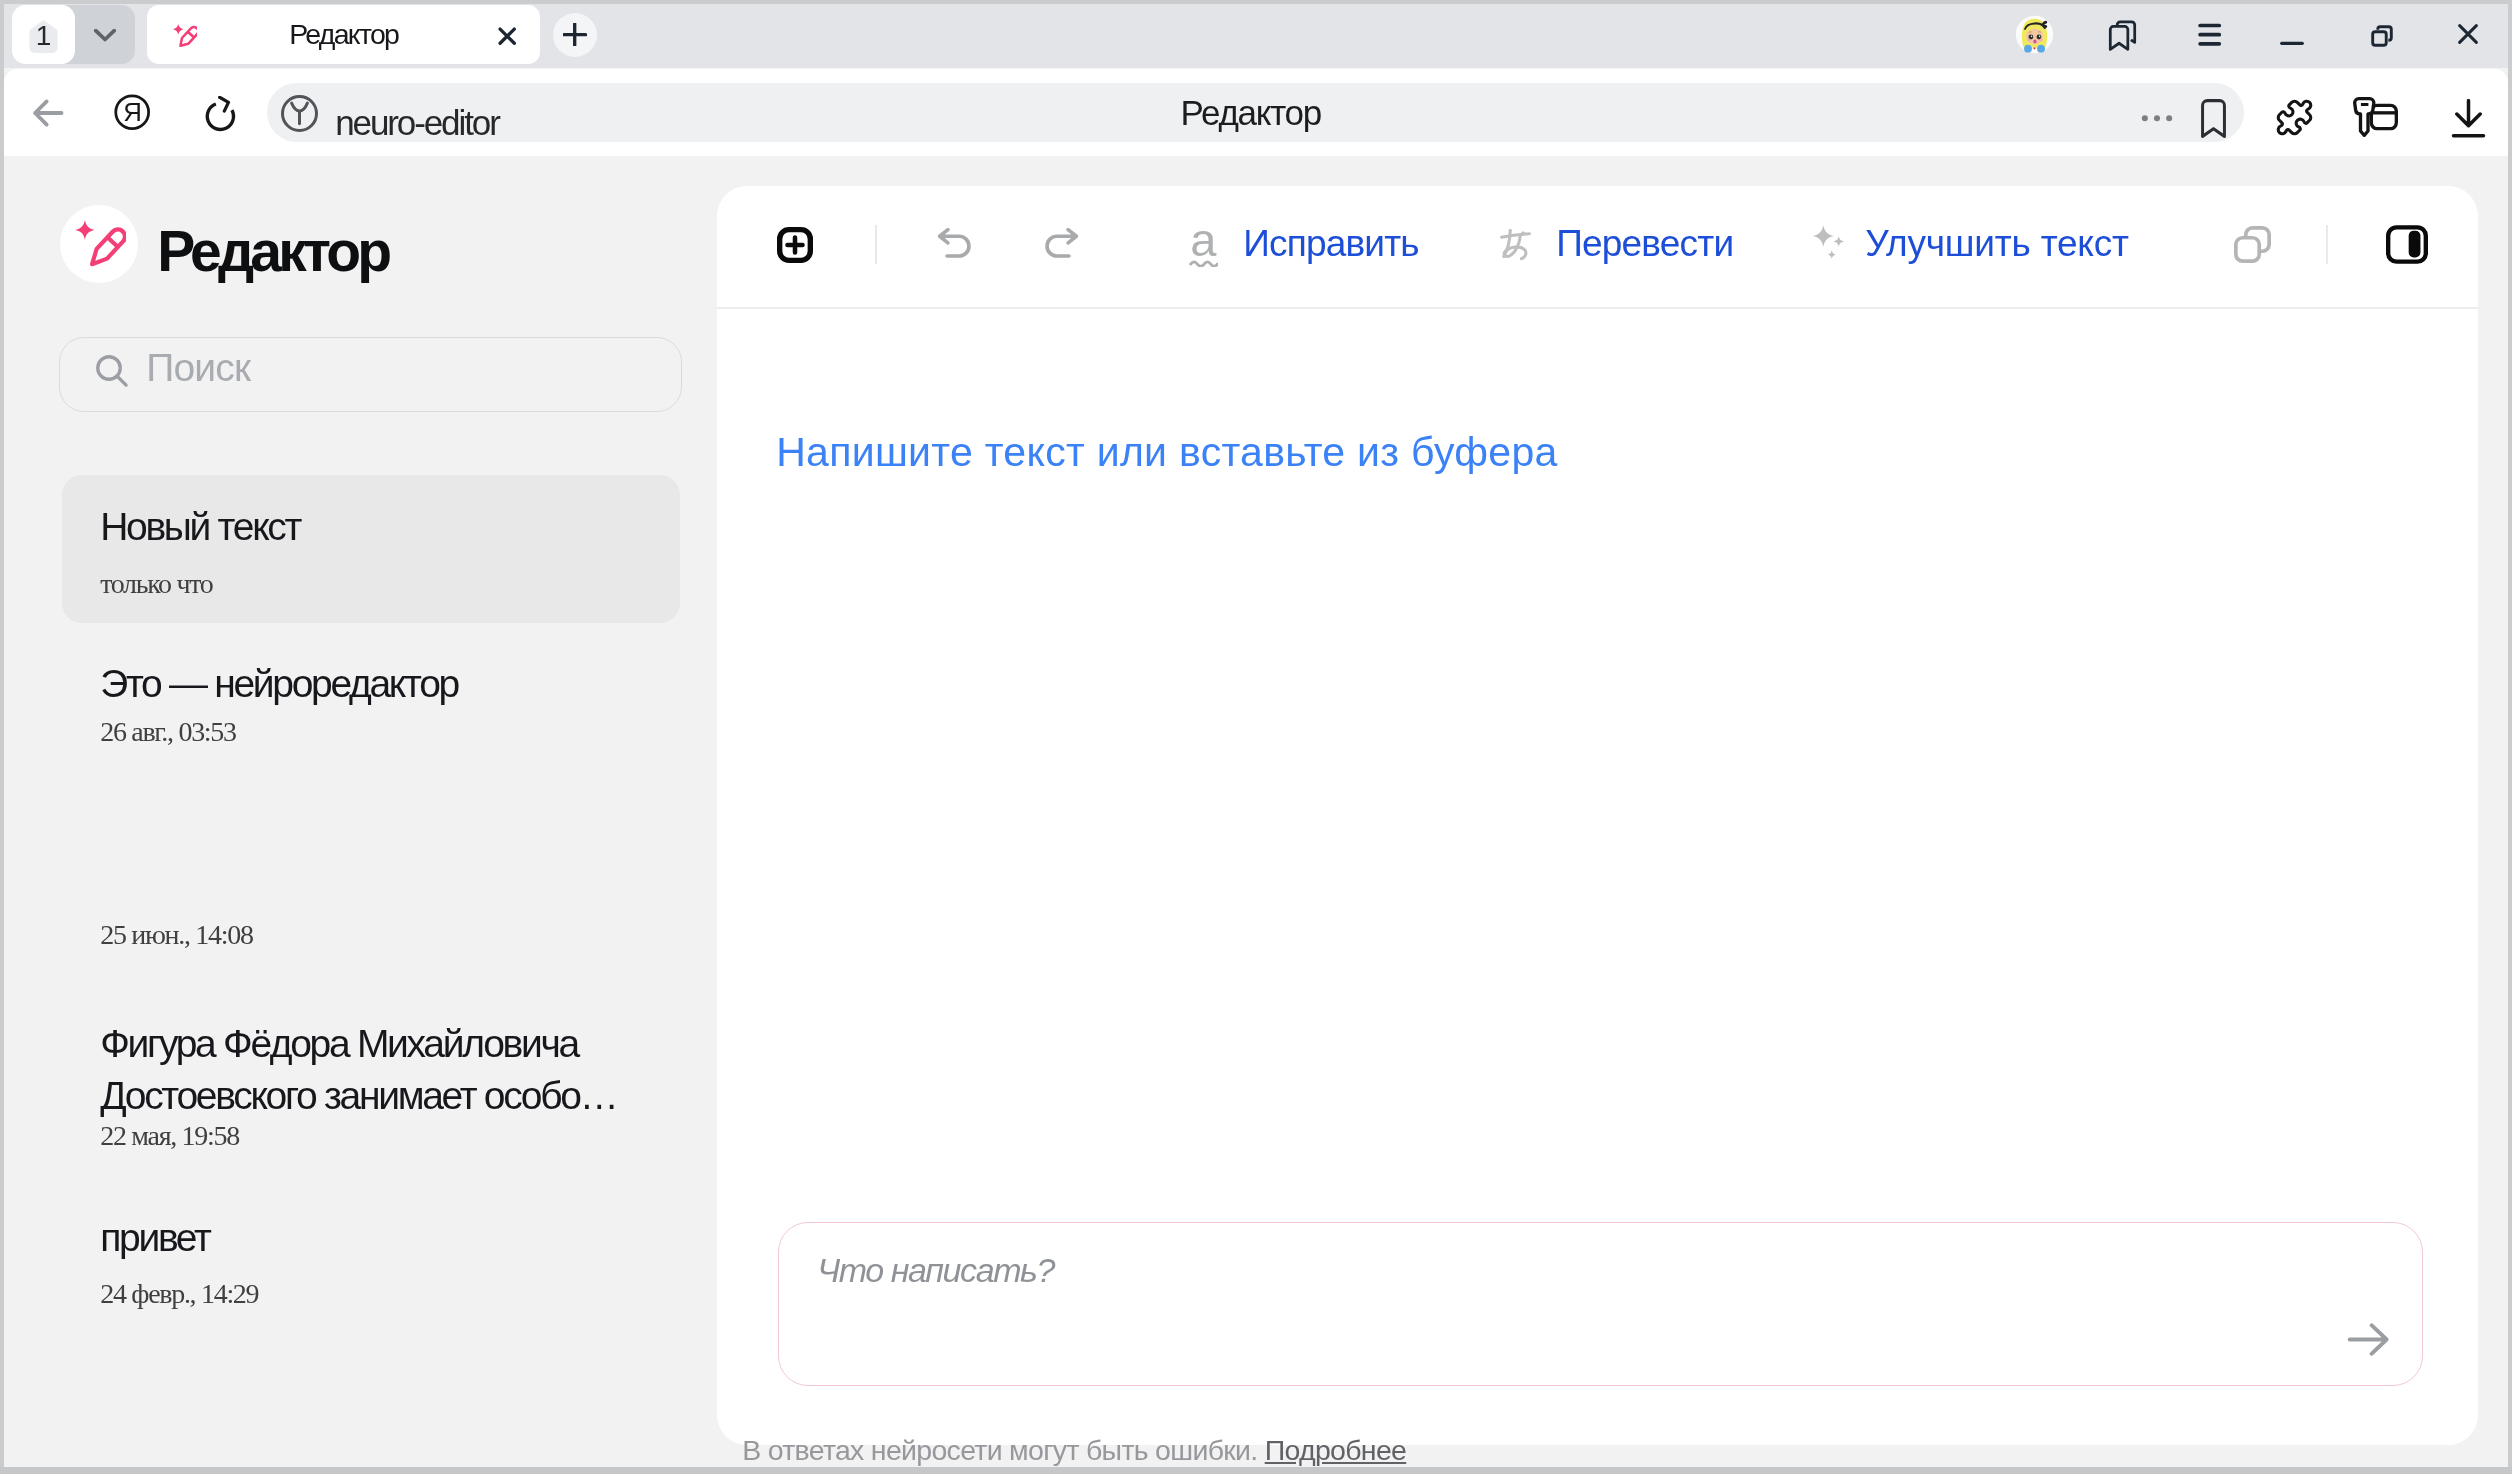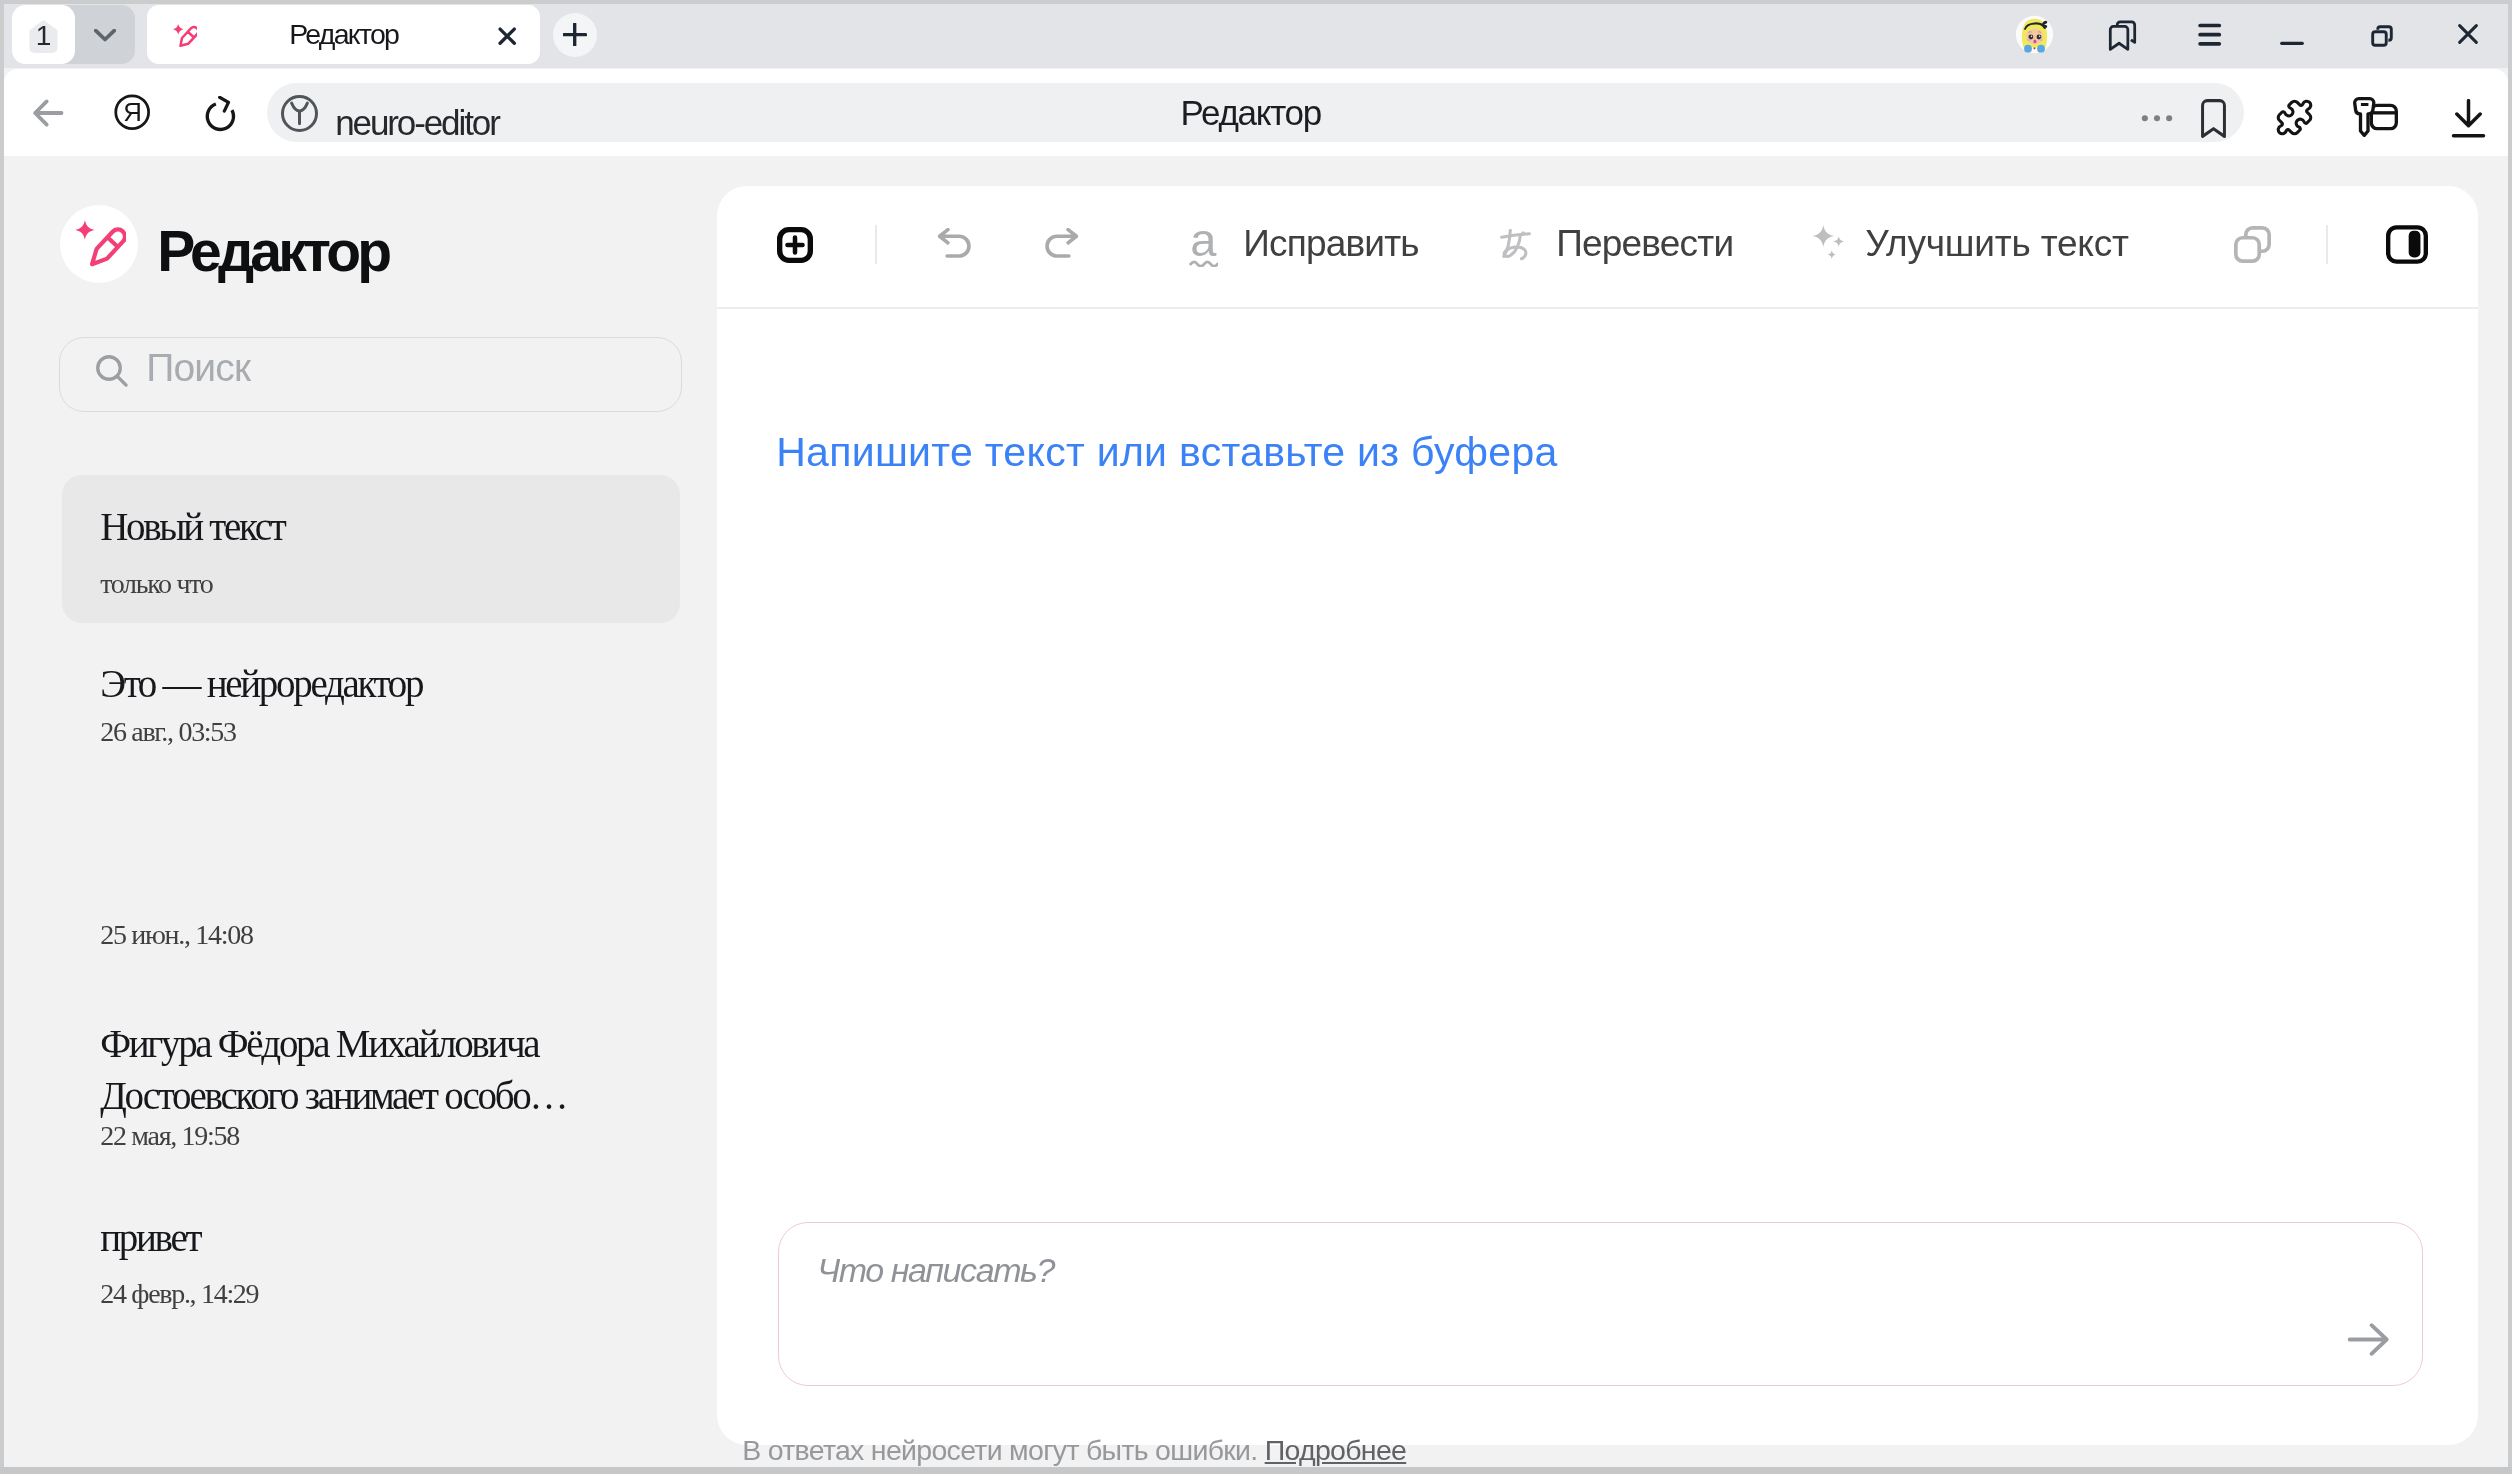--- a/index.html
+++ b/index.html
@@ -25,27 +25,27 @@
   #urlText { left:331px; top:25px; font-size:35px; letter-spacing:-2.1px; color:#26282c; line-height:37px;margin-top:10px; }
   #pageTitle { left:1121px; top:25px; width:251px; text-align:center; font-size:35px; letter-spacing:-1.3px; color:#1b1d21; line-height:37px; }
   
   #content { left:4.2px; top:156px; width:2504px; height:1311px; background:#f2f2f3; }
   
   #logoCirc { left:56px; top:49px; width:78px; height:78px; border-radius:50%; background:#ffffff; }
   #sideTitle { left:153px; top:63px; font-size:57px; font-weight:bold; letter-spacing:-3.8px; color:#0e0f11; line-height:64px; }
   #search { left:55px; top:181px; width:623px; height:75px; border:1.7px solid #dbdbdc; border-radius:25px; }
   #searchTxt { left:142px; top:188px; font-size:39px; color:#a8abb0; letter-spacing:-0.8px; line-height:47px; }
   #activeItem { left:58px; top:319px; width:618px; height:148px; border-radius:20px; background:#e8e8e9; }
-  .t1 { font-size:39px; letter-spacing:-2.3px; color:#17181c; line-height:52px;font-family:Liberation Serif, serif; }
+  .t1 { font-size:39px; letter-spacing:-2.3px; color:#17181c; line-height:52px; }
   .t2 { font-size:28px; letter-spacing:-1.3px; color:#404040; line-height:39px;font-family:Liberation Serif, serif; }
   
   #panel { left:713px; top:30px; width:1761px; height:1259px; border-radius:30px; background:#ffffff; }
   #ptbLine { left:0px; top:121px; width:1761px; height:1.7px; background:#ededee; }
   .pdiv { top:39px; width:1.7px; height:39px; background:#e9e9ea; }
-  .plabel { font-size:37px; letter-spacing:-0.8px; color:#404040; line-height:42px; }
+  .plabel { font-size:37px; letter-spacing:-0.8px; color:#1d4ed8; line-height:42px; }
   #placeholder { left:59px; top:242px; font-size:41px; letter-spacing:0.3px; color:#3b82f6; line-height:49px; }
   #inputBox { left:61px; top:1036px; width:1645px; height:164px; border:1.7px solid #f2c7dc; border-radius:30px; background:#ffffff; }
   #inputPh { left:38px; top:22.6px; letter-spacing:-1.4px; font-size:34px; color:#8f9296; line-height:49px;font-style:italic; }
   #footer { left:25px; top:1246px; width:1761px; text-align:left; font-size:28.5px; letter-spacing:-0.7px; color:#96989c; line-height:37px; }
   #footer a { color:#606265; text-decoration:underline; }
 </style>
 </head>
 <body>
 <div class="abs" id="frameTop"></div>
 <div class="abs" id="frameL"></div>

